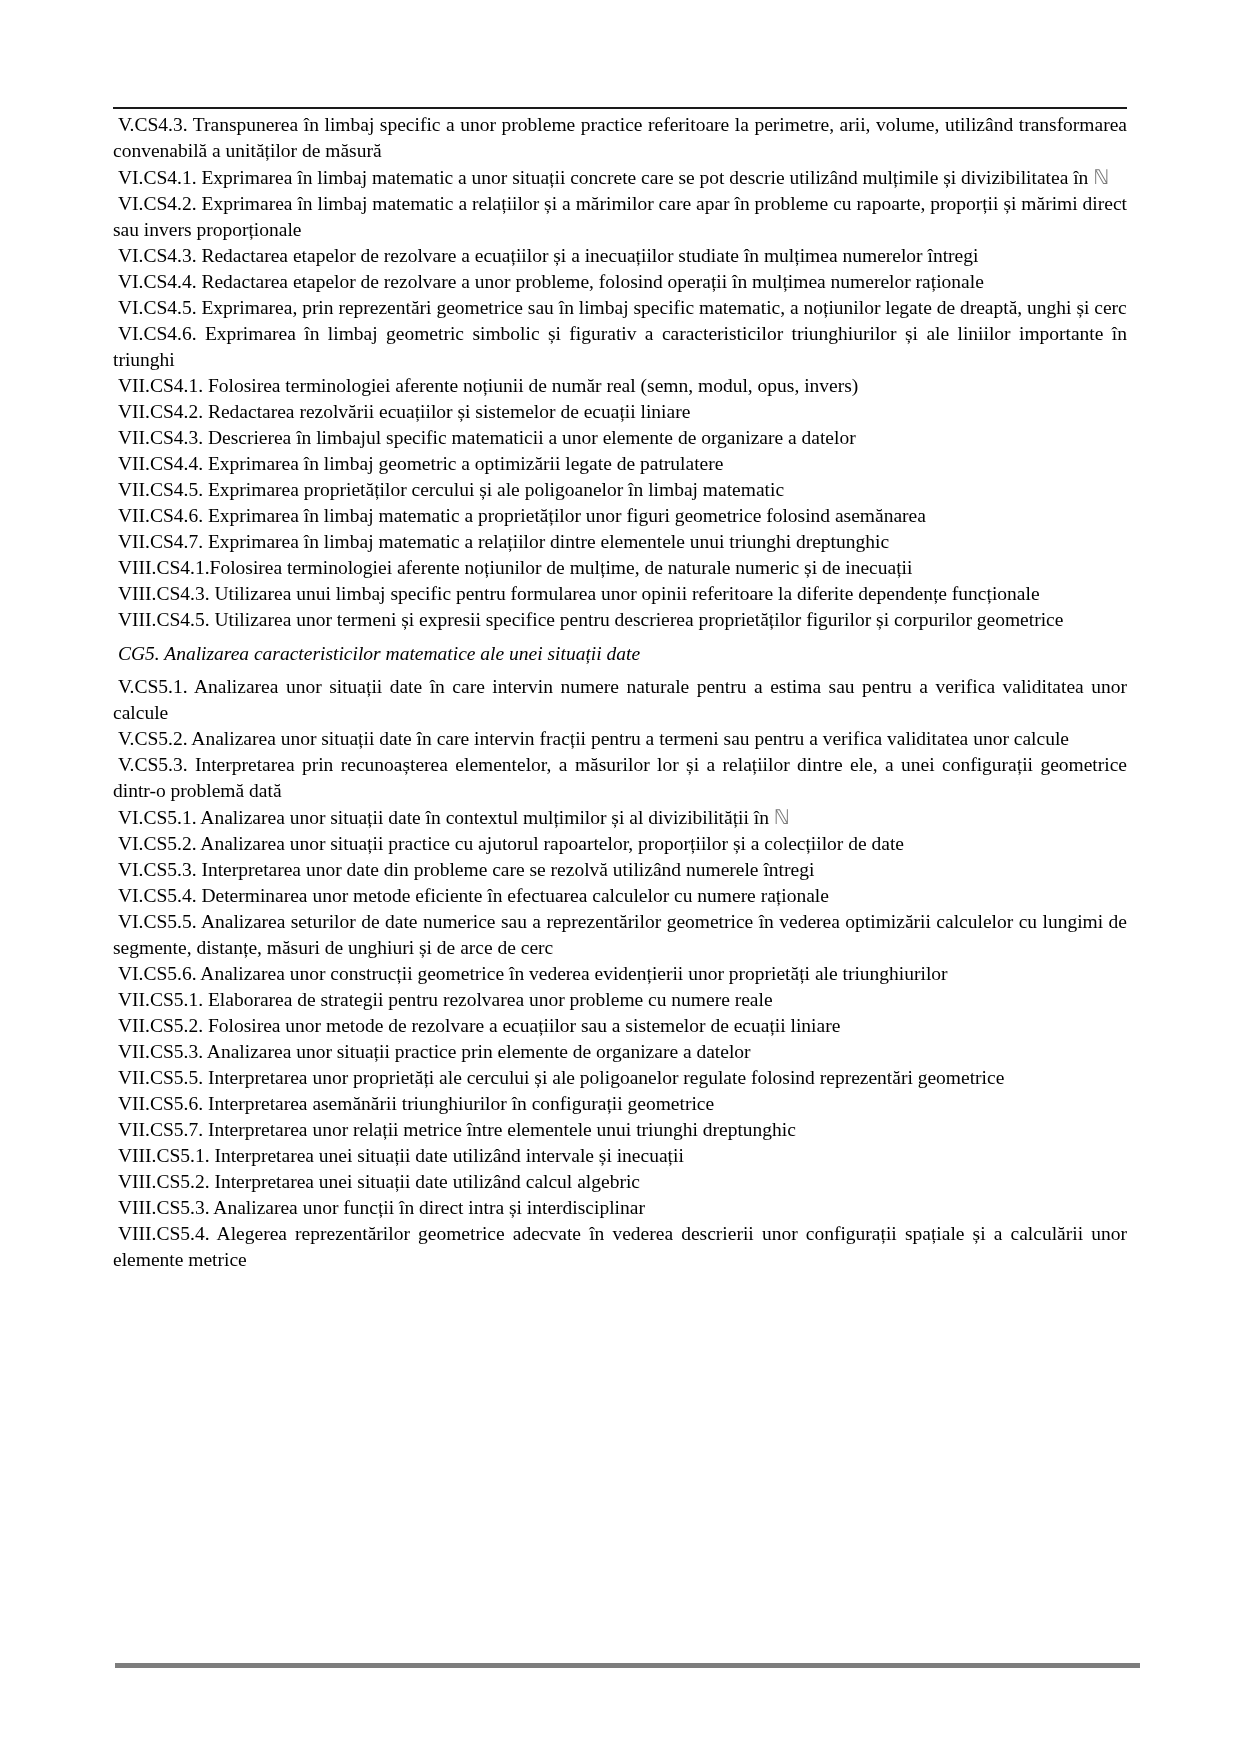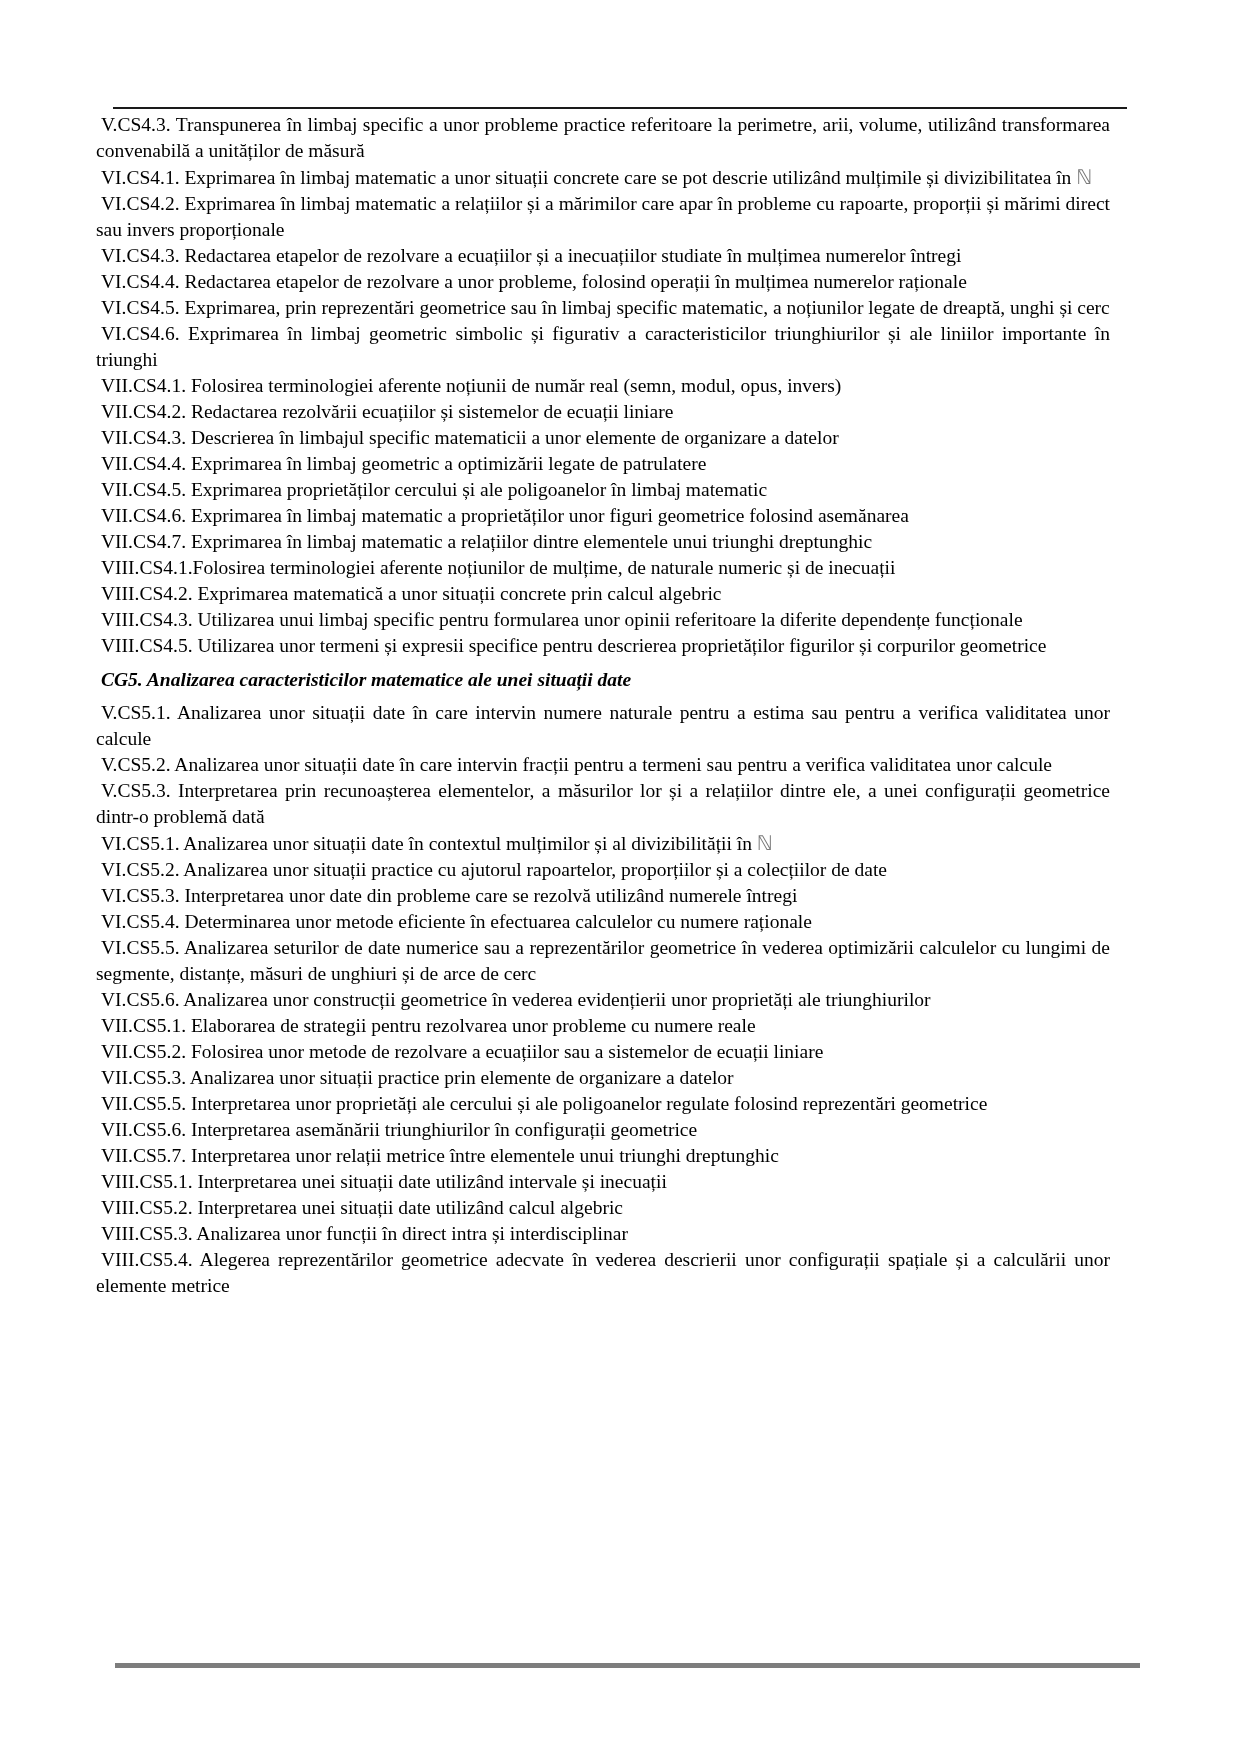--- a/index.html
+++ b/index.html
@@ -27,36 +27,36 @@
   .bottom-rule {
     position: absolute;
     left: 115px;
     top: 1663px;
     width: 1025px;
     height: 5px;
     background: #7d7d7d;
   }
   .content {
     position: absolute;
-    left: 96px;
+    left: 113px;
     top: 112px;
     width: 1014px;
     font-size: 19.5px;
     line-height: 26px;
     text-align: justify;
   }
   .content p.item {
     margin: 0;
     text-indent: 5px;
   }
   .content h3.cg-heading {
     margin: 8px 0 7px 0;
     font-size: 19.5px;
     line-height: 26px;
-    font-weight: bold;
+    font-weight: normal;
     font-style: italic;
     text-indent: 5px;
   }
   .nset {
     font-family: "DejaVu Sans", sans-serif;
     color: #7a7a7a;
     font-size: 20px;
     font-style: normal;
   }
 </style>
@@ -74,21 +74,20 @@
       <p class="item"><span>VI.CS4.5. Exprimarea, prin reprezentări geometrice sau în limbaj specific matematic, a noțiunilor legate de dreaptă, unghi și cerc</span></p>
       <p class="item"><span>VI.CS4.6. Exprimarea în limbaj geometric simbolic și figurativ a caracteristicilor triunghiurilor și ale liniilor importante în triunghi</span></p>
       <p class="item"><span>VII.CS4.1. Folosirea terminologiei aferente noțiunii de număr real (semn, modul, opus, invers)</span></p>
       <p class="item"><span>VII.CS4.2. Redactarea rezolvării ecuațiilor și sistemelor de ecuații liniare</span></p>
       <p class="item"><span>VII.CS4.3. Descrierea în limbajul specific matematicii a unor elemente de organizare a datelor</span></p>
       <p class="item"><span>VII.CS4.4. Exprimarea în limbaj geometric a optimizării legate de patrulatere</span></p>
       <p class="item"><span>VII.CS4.5. Exprimarea proprietăților cercului și ale poligoanelor în limbaj matematic</span></p>
       <p class="item"><span>VII.CS4.6. Exprimarea în limbaj matematic a proprietăților unor figuri geometrice folosind asemănarea</span></p>
       <p class="item"><span>VII.CS4.7. Exprimarea în limbaj matematic a relațiilor dintre elementele unui triunghi dreptunghic</span></p>
       <p class="item"><span>VIII.CS4.1.Folosirea terminologiei aferente noțiunilor de mulțime, de naturale numeric și de inecuații</span></p>
-      <p class="item"><span>VIII.CS4.2. Exprimarea matematică a unor situații concrete prin calcul algebric</span></p>
       <p class="item"><span>VIII.CS4.3. Utilizarea unui limbaj specific pentru formularea unor opinii referitoare la diferite dependențe funcționale</span></p>
       <p class="item"><span>VIII.CS4.5. Utilizarea unor termeni și expresii specifice pentru descrierea proprietăților figurilor și corpurilor geometrice</span></p>
       <h3 class="cg-heading"><span>CG5. Analizarea caracteristicilor matematice ale unei situații date</span></h3>
       <p class="item"><span>V.CS5.1. Analizarea unor situații date în care intervin numere naturale pentru a estima sau pentru a verifica validitatea unor calcule</span></p>
       <p class="item"><span>V.CS5.2. Analizarea unor situații date în care intervin fracții pentru a termeni sau pentru a verifica validitatea unor calcule</span></p>
       <p class="item"><span>V.CS5.3. Interpretarea prin recunoașterea elementelor, a măsurilor lor și a relațiilor dintre ele, a unei configurații geometrice dintr-o problemă dată</span></p>
       <p class="item"><span>VI.CS5.1. Analizarea unor situații date în contextul mulțimilor și al divizibilității în </span><span class="nset">ℕ</span></p>
       <p class="item"><span>VI.CS5.2. Analizarea unor situații practice cu ajutorul rapoartelor, proporțiilor și a colecțiilor de date</span></p>
       <p class="item"><span>VI.CS5.3. Interpretarea unor date din probleme care se rezolvă utilizând numerele întregi</span></p>
       <p class="item"><span>VI.CS5.4. Determinarea unor metode eficiente în efectuarea calculelor cu numere raționale</span></p>

